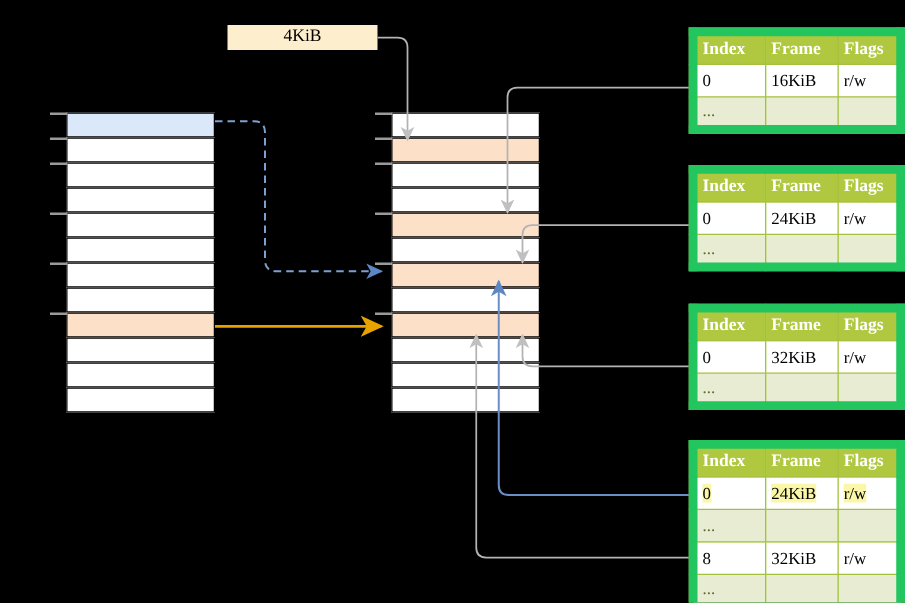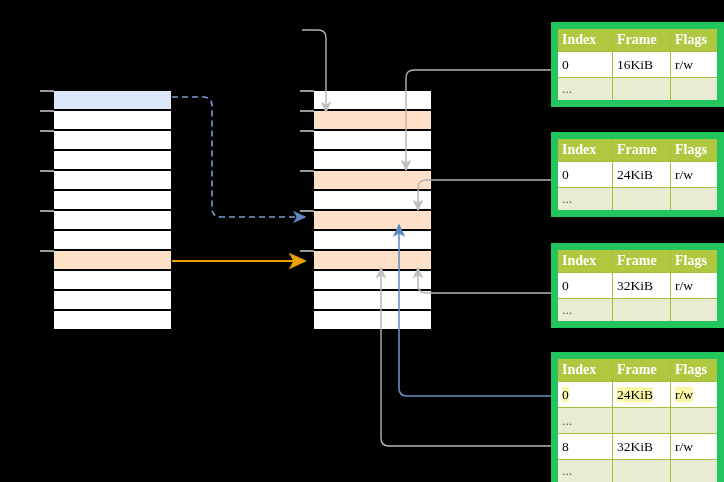--- a/index.html
+++ b/index.html
@@ -68,20 +68,21 @@
   .c-frame { width:58px; }
   .c-flags { width:50px; }
 
   svg.wires { position:absolute; left:0; top:0; width:724px; height:482px; pointer-events:none; }
 </style>
 </head>
 <body>
 
 <div id="stage">
 
+  <div class="kib-label" style="left:182px; top:20px; width:120px;">4KiB</div>
 
   <div id="virtual-col">
       <div class="cell blue" style="left: 53px; top: 90px; width: 119px; height: 20px;"></div>
       <div class="cell" style="left: 53px; top: 110px; width: 119px; height: 20px;"></div>
       <div class="cell" style="left: 53px; top: 130px; width: 119px; height: 20px;"></div>
       <div class="cell" style="left: 53px; top: 150px; width: 119px; height: 20px;"></div>
       <div class="cell" style="left: 53px; top: 170px; width: 119px; height: 20px;"></div>
       <div class="cell" style="left: 53px; top: 190px; width: 119px; height: 20px;"></div>
       <div class="cell" style="left: 53px; top: 210px; width: 119px; height: 20px;"></div>
       <div class="cell" style="left: 53px; top: 230px; width: 119px; height: 20px;"></div>

